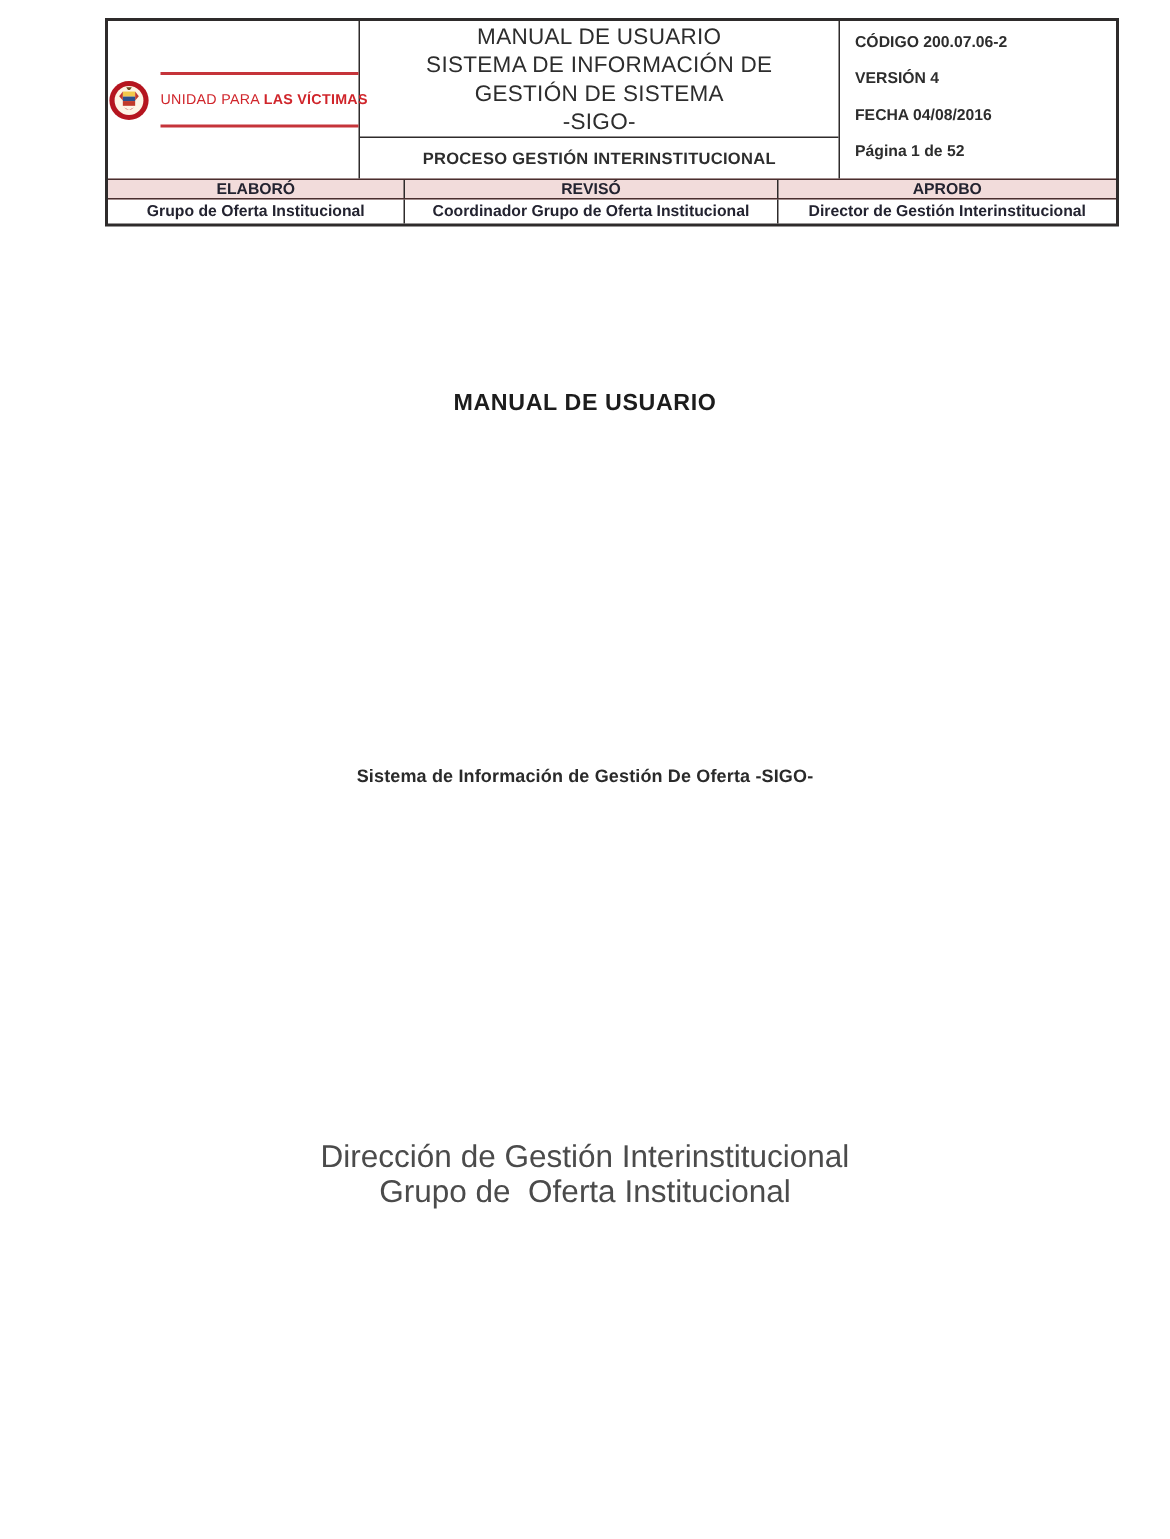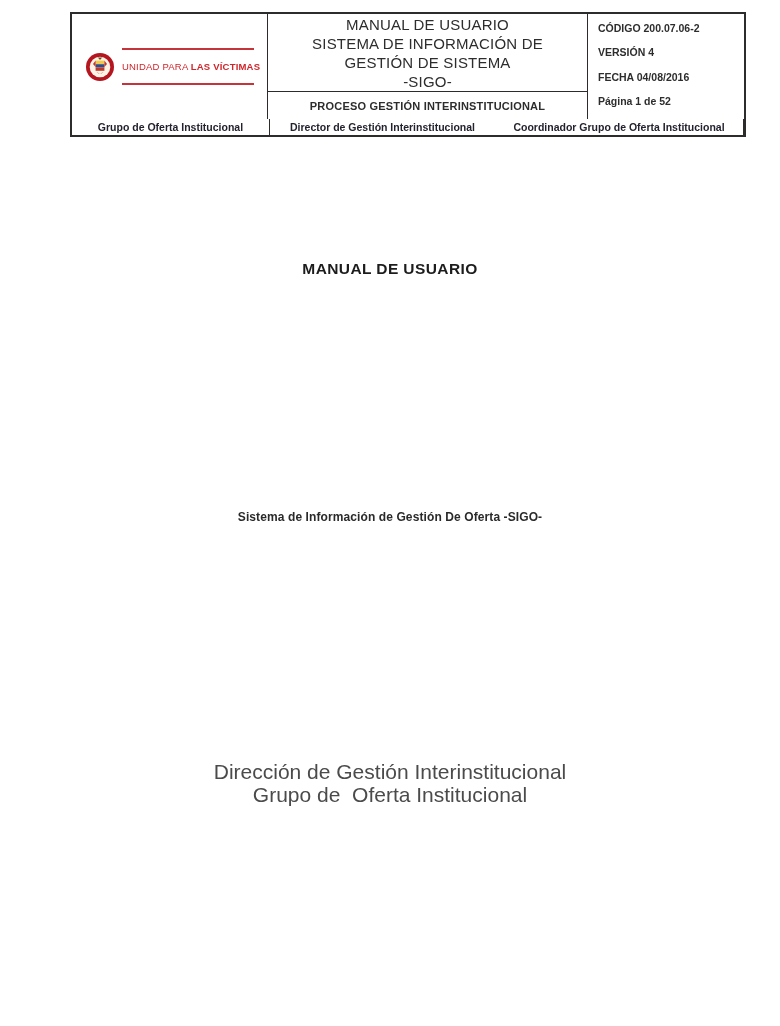--- a/index.html
+++ b/index.html
@@ -14,21 +14,21 @@
 
   
   .tbl{
     position:absolute;left:70px;top:12px;width:676px;
     border:2px solid #2e2b2b;
     box-sizing:border-box;
     background:#ffffff;
   }
   .row-top{display:flex;height:105px;}
   .c-logo{
-    width:196px;box-sizing:border-box;
+    width:168px;box-sizing:border-box;
     border-right:1px solid #2e2b2b;
     display:flex;align-items:center;justify-content:center;gap:7px;
   }
   .c-mid{
     width:320px;box-sizing:border-box;
     display:flex;flex-direction:column;
     border-right:1px solid #2e2b2b;
   }
   .c-title{
     flex:1;display:flex;flex-direction:column;align-items:center;justify-content:center;
@@ -129,25 +129,30 @@
       </div>
 
       <div class="c-meta">
         <div>CÓDIGO 200.07.06-2</div>
         <div>VERSIÓN 4</div>
         <div>FECHA 04/08/2016</div>
         <div>Página 1 de 52</div>
       </div>
     </div>
 
+    <div class="appr-row appr-head">
+      <div class="appr-cell w1">ELABORÓ</div>
+      <div class="appr-cell w2">REVISÓ</div>
+      <div class="appr-cell w3">APROBO</div>
+    </div>
 
     <div class="appr-row appr-val">
       <div class="appr-cell w1">Grupo de Oferta Institucional</div>
+      <div class="appr-cell w2">Coordinador Grupo de Oferta Institucional</div>
       <div class="appr-cell w3">Director de Gestión Interinstitucional</div>
-      <div class="appr-cell w2">Coordinador Grupo de Oferta Institucional</div>
     </div>
   </div>
 
   <div class="h1">MANUAL DE USUARIO</div>
   <div class="h2">Sistema de Información de Gestión De Oferta -SIGO-</div>
 
   <div class="footer-block">
     <div>Dirección de Gestión Interinstitucional</div>
     <div class="prewrap">Grupo de  Oferta Institucional</div>
   </div>

